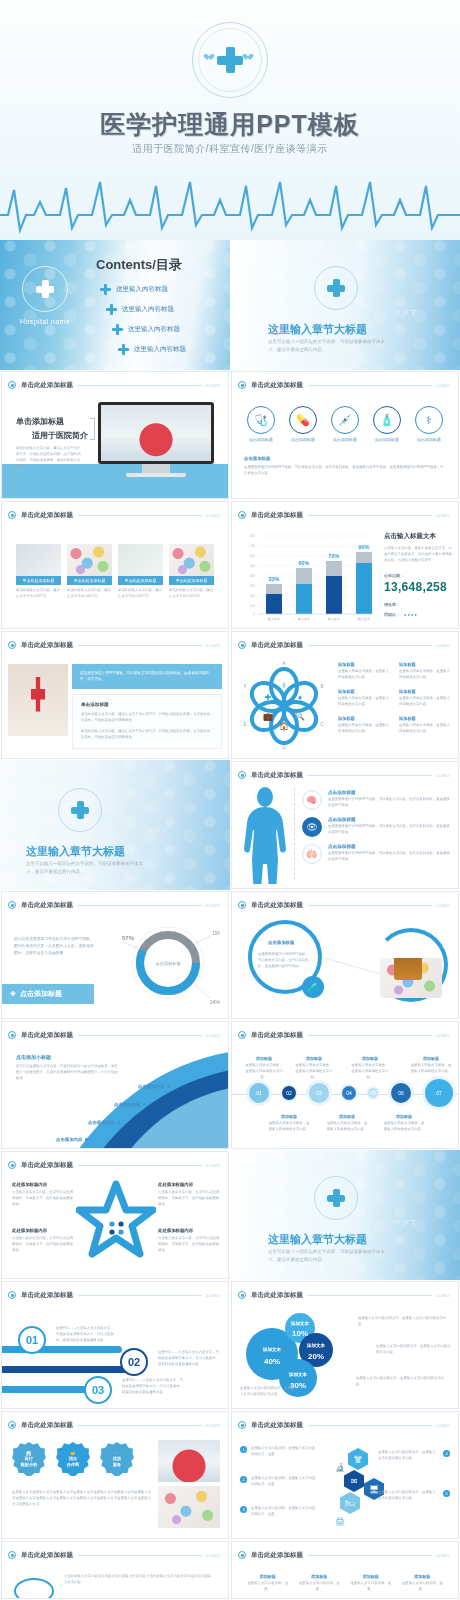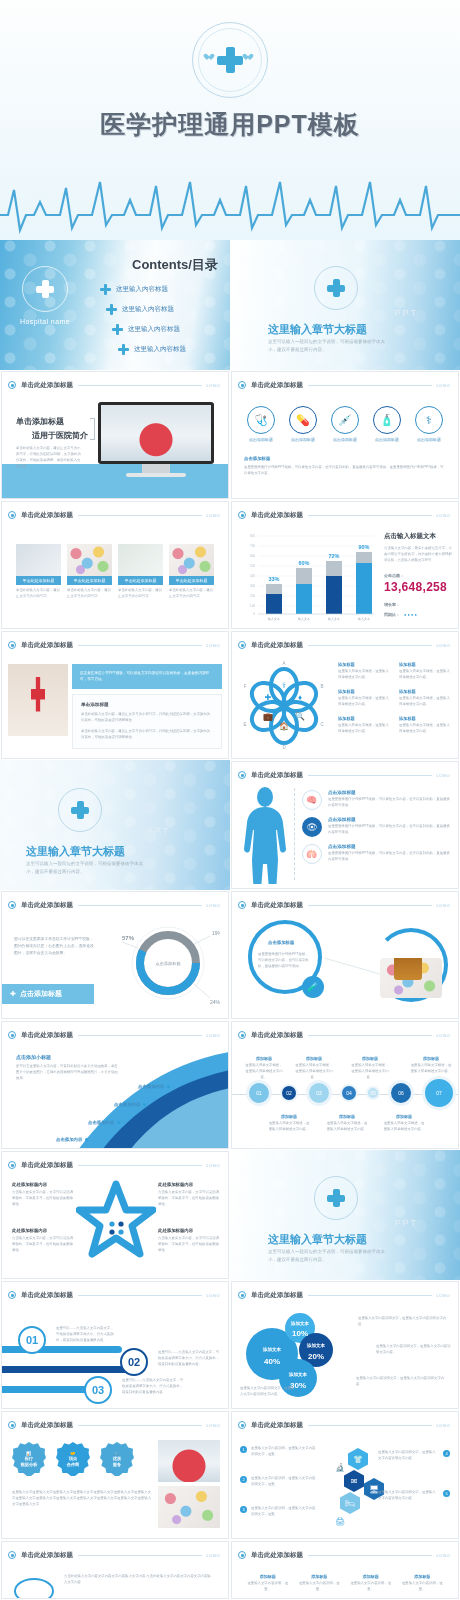--- a/index.html
+++ b/index.html
@@ -45,21 +45,21 @@
        radial-gradient(circle at 30px 20px, rgba(255,255,255,.35) 6px, transparent 7px);
      background-size:40px 28px; }
   .contents-left { position:absolute; left:8px; top:26px; width:74px; text-align:center; color:#fff; }
   .cl-ring { width:46px; height:46px; border:1px solid rgba(255,255,255,.75); border-radius:50%;
      margin:0 auto; position:relative; display:flex; align-items:center; justify-content:center; }
   .cl-ring .cross:before { background:#fff; } .cl-ring .cross:after { background:#fff; }
   .cl-ring .cross { width:18px; height:18px; }
   .cl-ring .cross:before { left:5.5px; width:7px; height:18px; }
   .cl-ring .cross:after { top:5.5px; width:18px; height:7px; }
   .cl-name { font-size:7px; margin-top:6px; letter-spacing:.4px; }
-  .contents-title { position:absolute; left:96px; top:16px; font-size:13px; font-weight:bold; color:#3a4450;margin-left:36px; }
+  .contents-title { position:absolute; left:96px; top:16px; font-size:13px; font-weight:bold; color:#3a4450; }
   .toc-item { position:absolute; left:100px; display:flex; align-items:center; gap:5px; }
   .toc-mini { width:11px; height:11px; position:relative; flex:none; }
   .toc-mini:before,.toc-mini:after { content:""; position:absolute; background:#3fa9d8; border-radius:1px; }
   .toc-mini:before { left:3.6px; top:0; width:3.8px; height:11px; }
   .toc-mini:after { top:3.6px; left:0; width:11px; height:3.8px; }
   .toc-txt { font-size:6.5px; color:#3d7fb5; }
 
   .sec-right { position:relative; width:230px; height:130px; overflow:hidden;
      background:linear-gradient(95deg,#ffffff 0%,#f2fafd 30%,#eaf6fc 55%,#bbdef1 78%,#7bbfe3 100%); }
   .sec-logo { position:absolute; left:84px; top:26px; width:44px; height:44px;
@@ -109,21 +109,21 @@
 
   
   .circ { width:28px; height:28px; border-radius:50%; border:1.5px solid #2f8fc6;
      display:flex; align-items:center; justify-content:center; font-size:11px; color:#2f8fc6; background:#fff; }
   .circ.alt { border-color:#1b5fa8; }
   .circ-cap { font-size:4px; color:#4a8fc0; text-align:center; margin-top:3px; }
 
   
   .axis-lbl { font-size:3px; fill:#b3bfc9; }
   .pct { font-size:5.5px; font-weight:bold; fill:#2f9fdc; }
-  .bignum { font-size:12px; font-weight:bold; color:#be185d; letter-spacing:.3px; }
+  .bignum { font-size:12px; font-weight:bold; color:#0f766e; letter-spacing:.3px; }
   .kv { font-size:4px; color:#7e8d99; font-weight:bold; }
 
   .bluebar { background:#6fc0e4; color:#fff; font-size:7px; font-weight:bold;
      padding:5px 8px; display:flex; align-items:center; gap:4px; }
 
   .numcirc { border:2.5px solid #2f9fdc; border-radius:50%; display:flex; align-items:center;
      justify-content:center; font-size:11px; font-weight:bold; color:#2f9fdc; background:#fff; }
   .numcirc.dark { border-color:#12509a; color:#12509a; }
   .tl-circ { border-radius:50%; display:flex; align-items:center; justify-content:center;
      color:#fff; font-size:5px; }
@@ -147,20 +147,21 @@
 <div class="page">
 
   <div class="cover">
     <div class="cover-logo">
       <div class="ring2"></div>
       <div class="cross"></div>
       <div class="heart l"></div>
       <div class="heart r"></div>
     </div>
     <div class="cover-title">医学护理通用PPT模板</div>
+    <div class="cover-sub">适用于医院简介/科室宣传/医疗座谈等演示</div>
     <svg class="ekg" viewBox="0 0 460 70" preserveAspectRatio="none">
       <path d="M0,45 L8,45 L14,20 L20,60 L26,45 L34,45 L40,32 L46,45 L60,45 L66,18 L72,58 L78,45 L92,45
                L100,12 L106,55 L112,45 L124,45 L130,30 L136,45 L150,45 L156,16 L162,58 L168,45 L182,45
                L190,12 L196,55 L202,45 L214,45 L220,30 L226,45 L240,45 L246,16 L252,58 L258,45 L272,45
                L280,12 L286,55 L292,45 L304,45 L310,30 L316,45 L330,45 L336,16 L342,58 L348,45 L362,45
                L370,12 L376,55 L382,45 L394,45 L400,30 L406,45 L420,45 L426,16 L432,58 L438,45 L460,45" fill="none" stroke="#4aa8d8" stroke-width="2.2"></path>
     </svg>
   </div>
 
   <div class="row">

